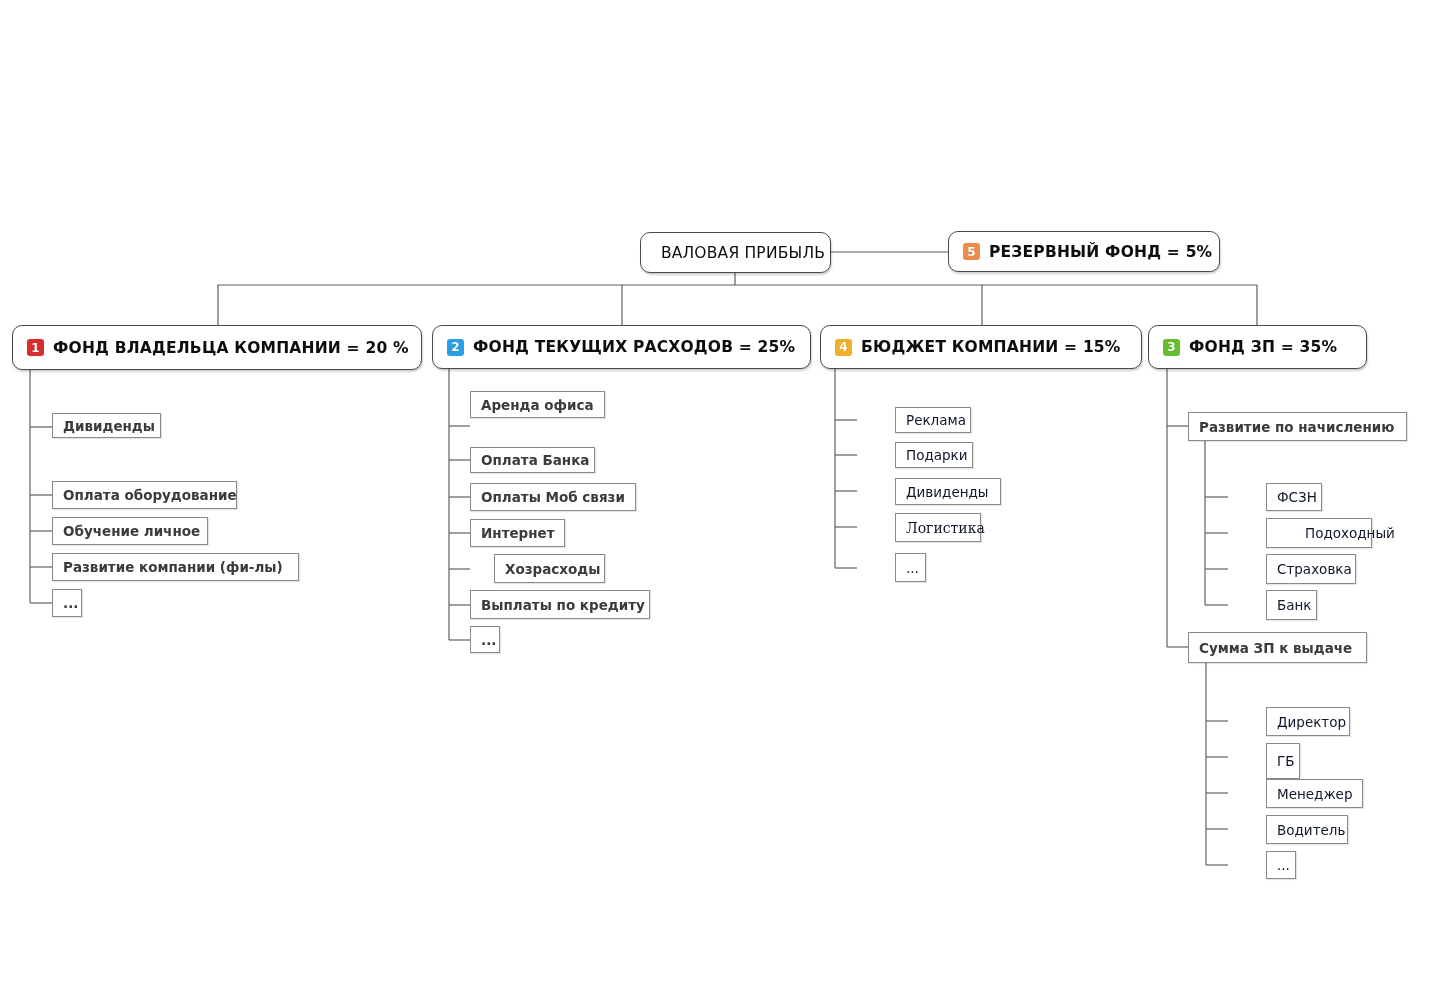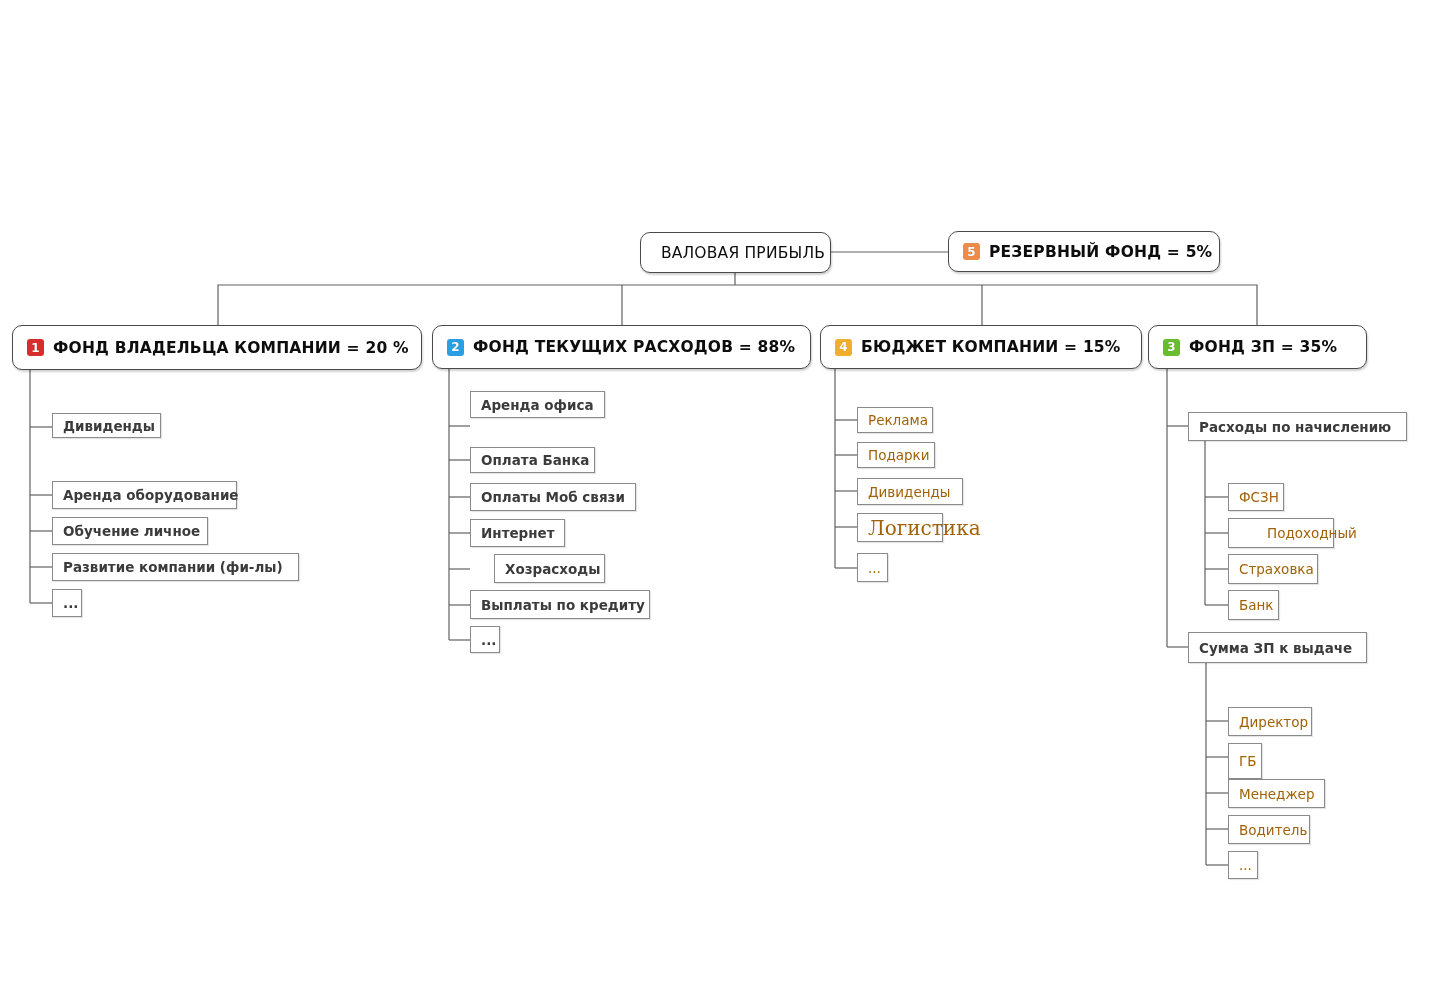--- a/index.html
+++ b/index.html
@@ -38,22 +38,22 @@
     padding-left: 15px;
   }
   .child {
     border: 1px solid #8a8a8a;
     box-shadow: 1px 1px 1px rgba(0,0,0,0.10);
     font-size: 13.5px;
     font-weight: bold;
     color: #3b3b3b;
     padding-left: 10px;
   }
-  .regular { font-weight: normal; color: #a16207; }
-  .serif { font-family: "DejaVu Serif", "Liberation Serif", serif; font-size: 20px; }
+  .regular { font-weight: normal; color: #0f172a; margin-left: 38px; }
+  .serif { font-family: "DejaVu Serif", "Liberation Serif", serif; font-size: 14px; }
   .badge {
     width: 17px; height: 17px;
     border-radius: 3px;
     color: #ffffff;
     font-size: 12px;
     font-weight: bold;
     display: inline-flex;
     align-items: center;
     justify-content: center;
     margin-right: 9px;
@@ -129,38 +129,38 @@
     <span class="lbl">РЕЗЕРВНЫЙ ФОНД = 5%</span>
   </div>
 
   <div class="topic main" style="left:12px; top:325px; width:410px; height:45px;">
     <span class="badge" style="background: rgb(217, 44, 44);">1</span>
     <span class="lbl">ФОНД ВЛАДЕЛЬЦА КОМПАНИИ = 20 %</span>
   </div>
 
   <div class="topic main" style="left:432px; top:325px; width:379px; height:44px;">
     <span class="badge" style="background: rgb(43, 159, 228);">2</span>
-    <span class="lbl">ФОНД ТЕКУЩИХ РАСХОДОВ = 88%</span>
+    <span class="lbl">ФОНД ТЕКУЩИХ РАСХОДОВ = 25%</span>
   </div>
 
   <div class="topic main" style="left:820px; top:325px; width:322px; height:44px;">
     <span class="badge" style="background: rgb(240, 175, 42);">4</span>
     <span class="lbl">БЮДЖЕТ КОМПАНИИ = 15%</span>
   </div>
 
   <div class="topic main" style="left:1148px; top:325px; width:219px; height:44px;">
     <span class="badge" style="background: rgb(103, 189, 45);">3</span>
     <span class="lbl">ФОНД ЗП = 35%</span>
   </div>
 
   <div class="topic child" style="left:52px; top:413px; width:109px; height:25px;">
     <span class="lbl">Дивиденды</span>
   </div>
   <div class="topic child" style="left:52px; top:481px; width:185px; height:28px;">
-    <span class="lbl">Аренда оборудование</span>
+    <span class="lbl">Оплата оборудование</span>
   </div>
   <div class="topic child" style="left:52px; top:517px; width:156px; height:28px;">
     <span class="lbl">Обучение личное</span>
   </div>
   <div class="topic child" style="left:52px; top:553px; width:247px; height:28px;">
     <span class="lbl">Развитие компании (фи-лы)</span>
   </div>
   <div class="topic child" style="left:52px; top:589px; width:30px; height:28px;">
     <span class="lbl">...</span>
   </div>
@@ -197,21 +197,21 @@
     <span class="lbl">Дивиденды</span>
   </div>
   <div class="topic child regular serif" style="left:857px; top:513px; width:86px; height:29px;">
     <span class="lbl">Логистика</span>
   </div>
   <div class="topic child regular" style="left:857px; top:553px; width:31px; height:29px;">
     <span class="lbl">...</span>
   </div>
 
   <div class="topic child" style="left:1188px; top:412px; width:219px; height:29px;">
-    <span class="lbl">Расходы по начислению</span>
+    <span class="lbl">Развитие по начислению</span>
   </div>
   <div class="topic child regular" style="left:1228px; top:483px; width:56px; height:28px;">
     <span class="lbl">ФСЗН</span>
   </div>
   <div class="topic child regular" style="left:1228px; top:518px; width:106px; height:30px;padding-left:38px;">
     <span class="lbl">Подоходный</span>
   </div>
   <div class="topic child regular" style="left:1228px; top:554px; width:90px; height:30px;">
     <span class="lbl">Страховка</span>
   </div>

